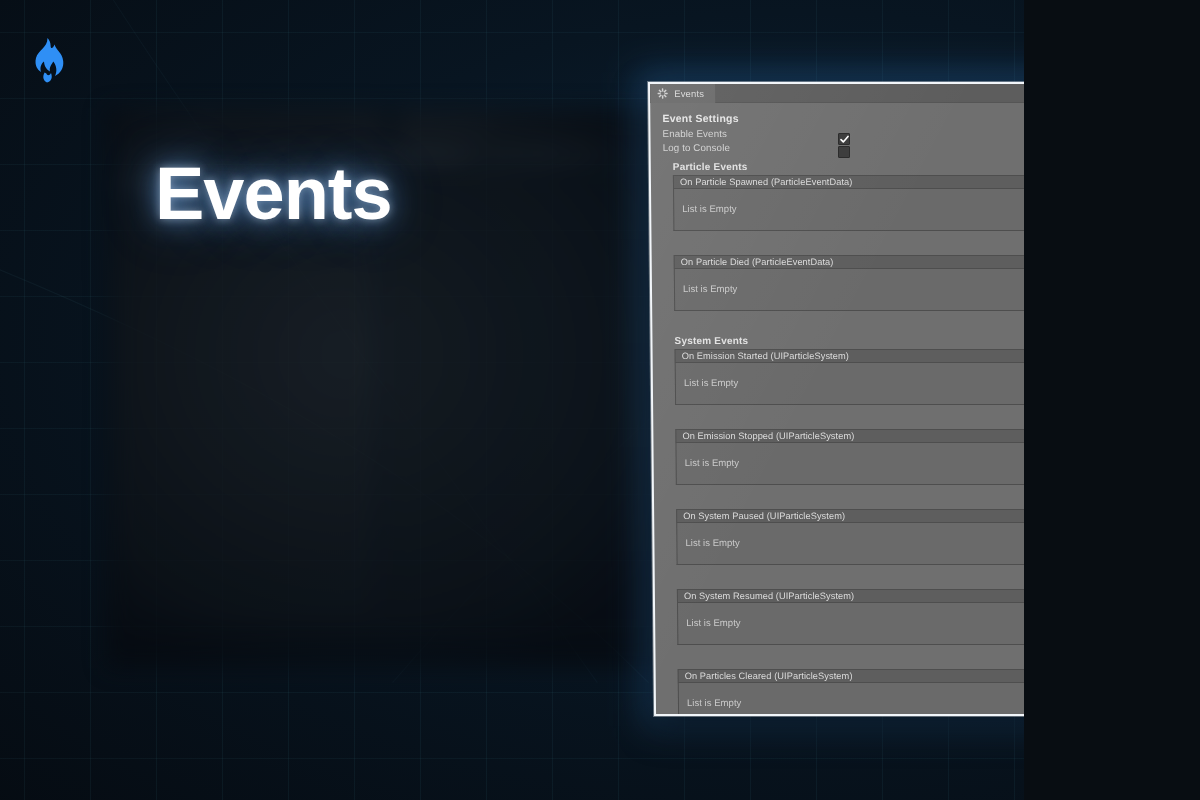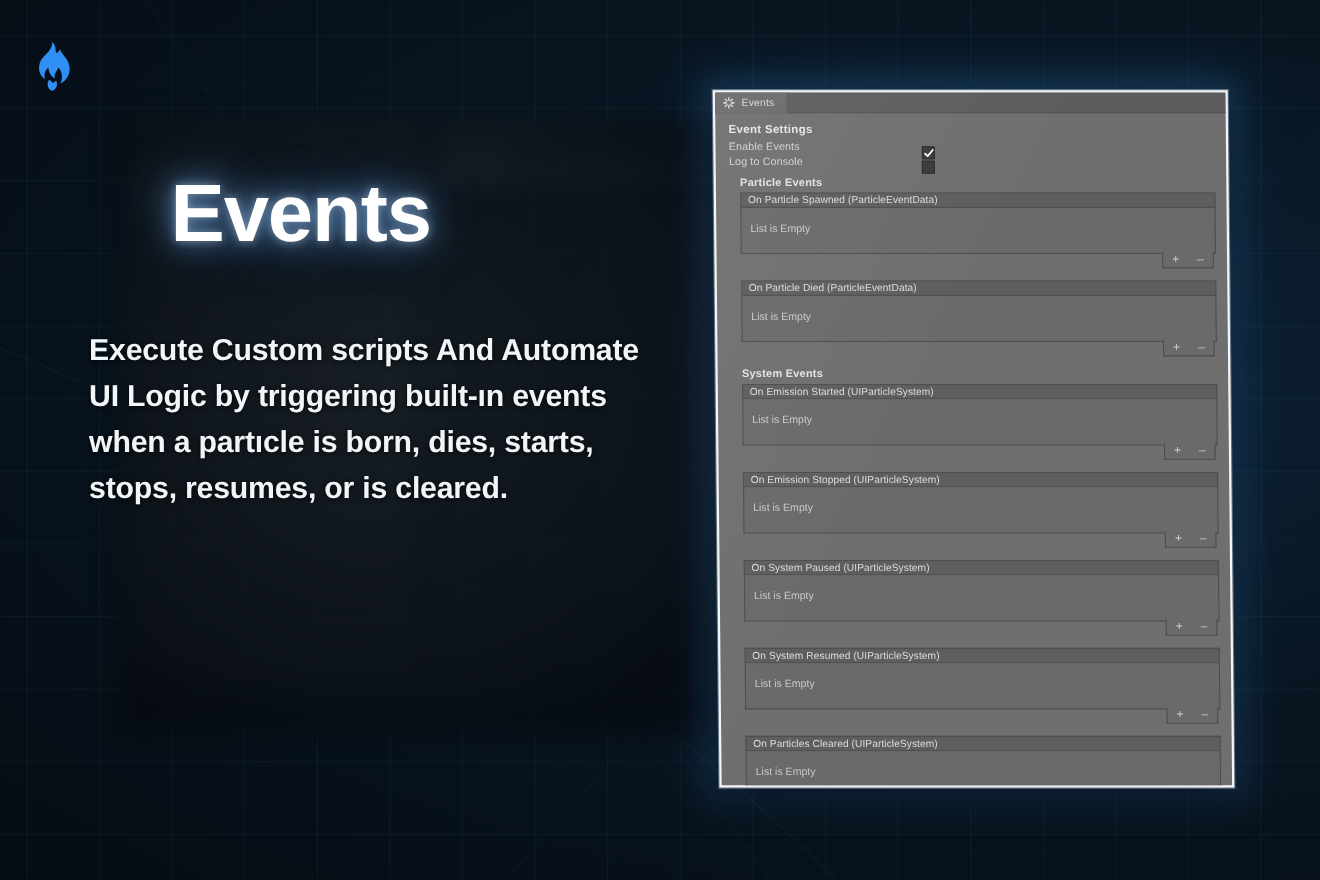--- a/index.html
+++ b/index.html
@@ -1,21 +1,21 @@
 <!DOCTYPE html>
 <html><head>
 <meta charset="utf-8">
 <style>
   * { margin:0; padding:0; box-sizing:border-box; }
   html, body {
     width:1200px; height:800px; overflow:hidden;
     background:#080d12;
     font-family:"Liberation Sans", sans-serif;
   }
-  #stage { position:relative; width:1200px; height:800px; overflow:hidden; }
+  #stage { position:relative; width:1024px; height:800px; overflow:hidden; }
 
   
   .bg-base {
     position:absolute; inset:0;
     background:
       radial-gradient(120% 90% at 78% 42%, #0c2235 0%, #081521 45%, #050a10 100%),
       linear-gradient(180deg,#07111a 0%,#060b11 100%);
   }
   .bg-grid {
     position:absolute; inset:-40px;
@@ -186,21 +186,20 @@
   </div>
 
   <div class="logo">
     <svg viewBox="0 0 44 48" width="44" height="48">
       <path d="M23.5 2 C 23.5 12, 14 14, 12 22 C 10.2 29.2, 13.6 34, 17 36 C 15.6 31, 17.4 27.4, 20 25.4 C 20.2 30.6, 23 33.6, 26 35.4 C 25 31, 27.6 28.4, 29.4 25.4 C 32.6 30, 33.4 35, 31 40 C 36.6 37.2, 40 31.6, 39.2 25 C 38.2 16.6, 32 14.4, 30.6 8.6 C 28.6 13.2, 26.6 13, 26.6 9.4 C 26.6 6.4, 25.2 3.8, 23.5 2 Z" fill="#2f8ff5"></path>
       <path d="M20.6 36.6 C 18 41, 19.6 45, 23 46.6 C 27.4 45.4, 28.8 41.6, 27 37 C 25.6 39.8, 23.2 40, 22.4 37.6 Z" fill="#2f8ff5"></path>
     </svg>
   </div>
 
   <div class="headline">Events</div>
-  <div class="subcopy">Execute Custom scripts And Automate UI Logic by triggering built-ın events when a partıcle is born, dies, starts, stops, resumes, or is cleared.</div>
 
   <div class="panel-wrap">
     <div class="panel-glow"></div>
     <div class="panel">
 
       <div class="panel-tabbar">
         <div class="tab">
           <svg class="tab-icon" viewBox="0 0 12 12">
             <g fill="#d0d0d0">
               <rect x="5.2" y="0.4" width="1.6" height="11.2" rx="0.5"></rect>

